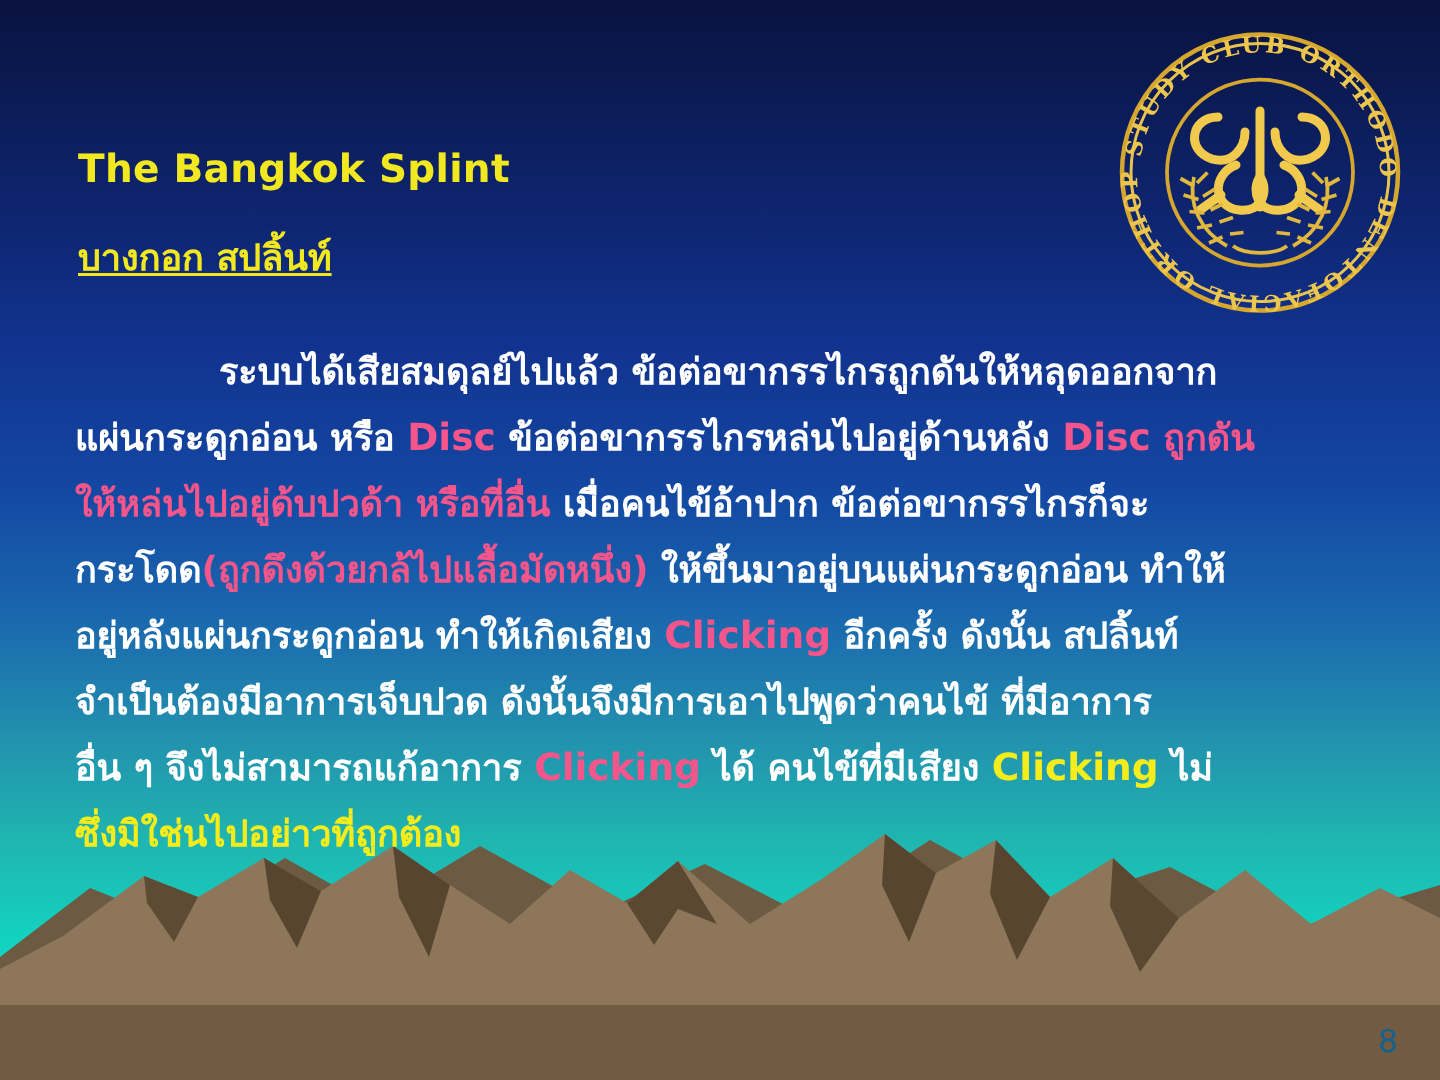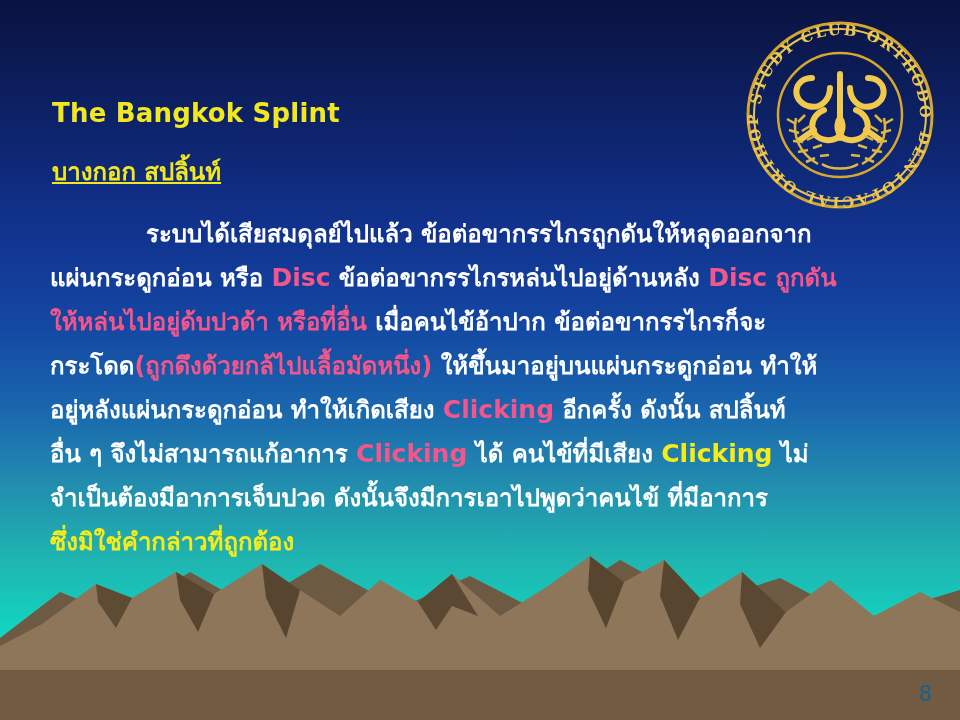--- a/index.html
+++ b/index.html
@@ -65,21 +65,21 @@
     font-weight: 700;
     color: #f2e81f;
     white-space: nowrap;
     text-decoration: underline;
   }
 
   
   .body-copy {
     position: absolute;
     left: 50px;
-    top: 212px;
+    top: 226px;
     width: 880px;
   }
   .line {
     font-size: 24px;
     font-weight: 600;
     color: #ffffff;
     line-height: 44px;
     height: 44px;
     white-space: nowrap;
     letter-spacing: 0px;
@@ -164,20 +164,20 @@
 
   <div class="title-en">The Bangkok Splint</div>
   <div class="title-th">บางกอก สปลิ้นท์</div>
 
   <div class="body-copy" id="body-copy">
       <div class="line indent"><span class="w">ระบบได้เสียสมดุลย์ไปแล้ว  ข้อต่อขากรรไกรถูกดันให้หลุดออกจาก</span></div>
       <div class="line"><span class="w">แผ่นกระดูกอ่อน หรือ </span><span class="p en">Disc</span><span class="w"> ข้อต่อขากรรไกรหล่นไปอยู่ด้านหลัง  </span><span class="p en">Disc</span><span class="p"> ถูกดัน</span></div>
       <div class="line"><span class="p">ให้หล่นไปอยู่ด้บปวด้า หรือที่อื่น</span><span class="w">  เมื่อคนไข้อ้าปาก ข้อต่อขากรรไกรก็จะ</span></div>
       <div class="line"><span class="w">กระโดด</span><span class="p">(ถูกดึงด้วยกล้ไปแลื้อมัดหนึ่ง)</span><span class="w"> ให้ขึ้นมาอยู่บนแผ่นกระดูกอ่อน ทำให้</span></div>
       <div class="line"><span class="w">อยู่หลังแผ่นกระดูกอ่อน ทำให้เกิดเสียง </span><span class="p en">Clicking</span><span class="w"> อีกครั้ง   ดังนั้น สปลิ้นท์</span></div>
+      <div class="line"><span class="w">จำเป็นต้องมีอาการเจ็บปวด  ดังนั้นจึงมีการเอาไปพูดว่าคนไข้ ที่มีอาการ</span></div>
       <div class="line"><span class="w">อื่น ๆ จึงไม่สามารถแก้อาการ </span><span class="p en">Clicking</span><span class="w"> ได้   คนไข้ที่มีเสียง </span><span class="y en">Clicking</span><span class="w"> ไม่</span></div>
-      <div class="line"><span class="w">จำเป็นต้องมีอาการเจ็บปวด  ดังนั้นจึงมีการเอาไปพูดว่าคนไข้ ที่มีอาการ</span></div>
-      <div class="line"><span class="y">ซึ่งมิใช่คำกล่าวที่ถูกต้อง</span></div>
+      <div class="line"><span class="y">ซึ่งมิใช่นไปอย่าวที่ถูกต้อง</span></div>
     </div>
 
   <div class="page-num">8</div>
 
 </div>
 
 </body></html>

